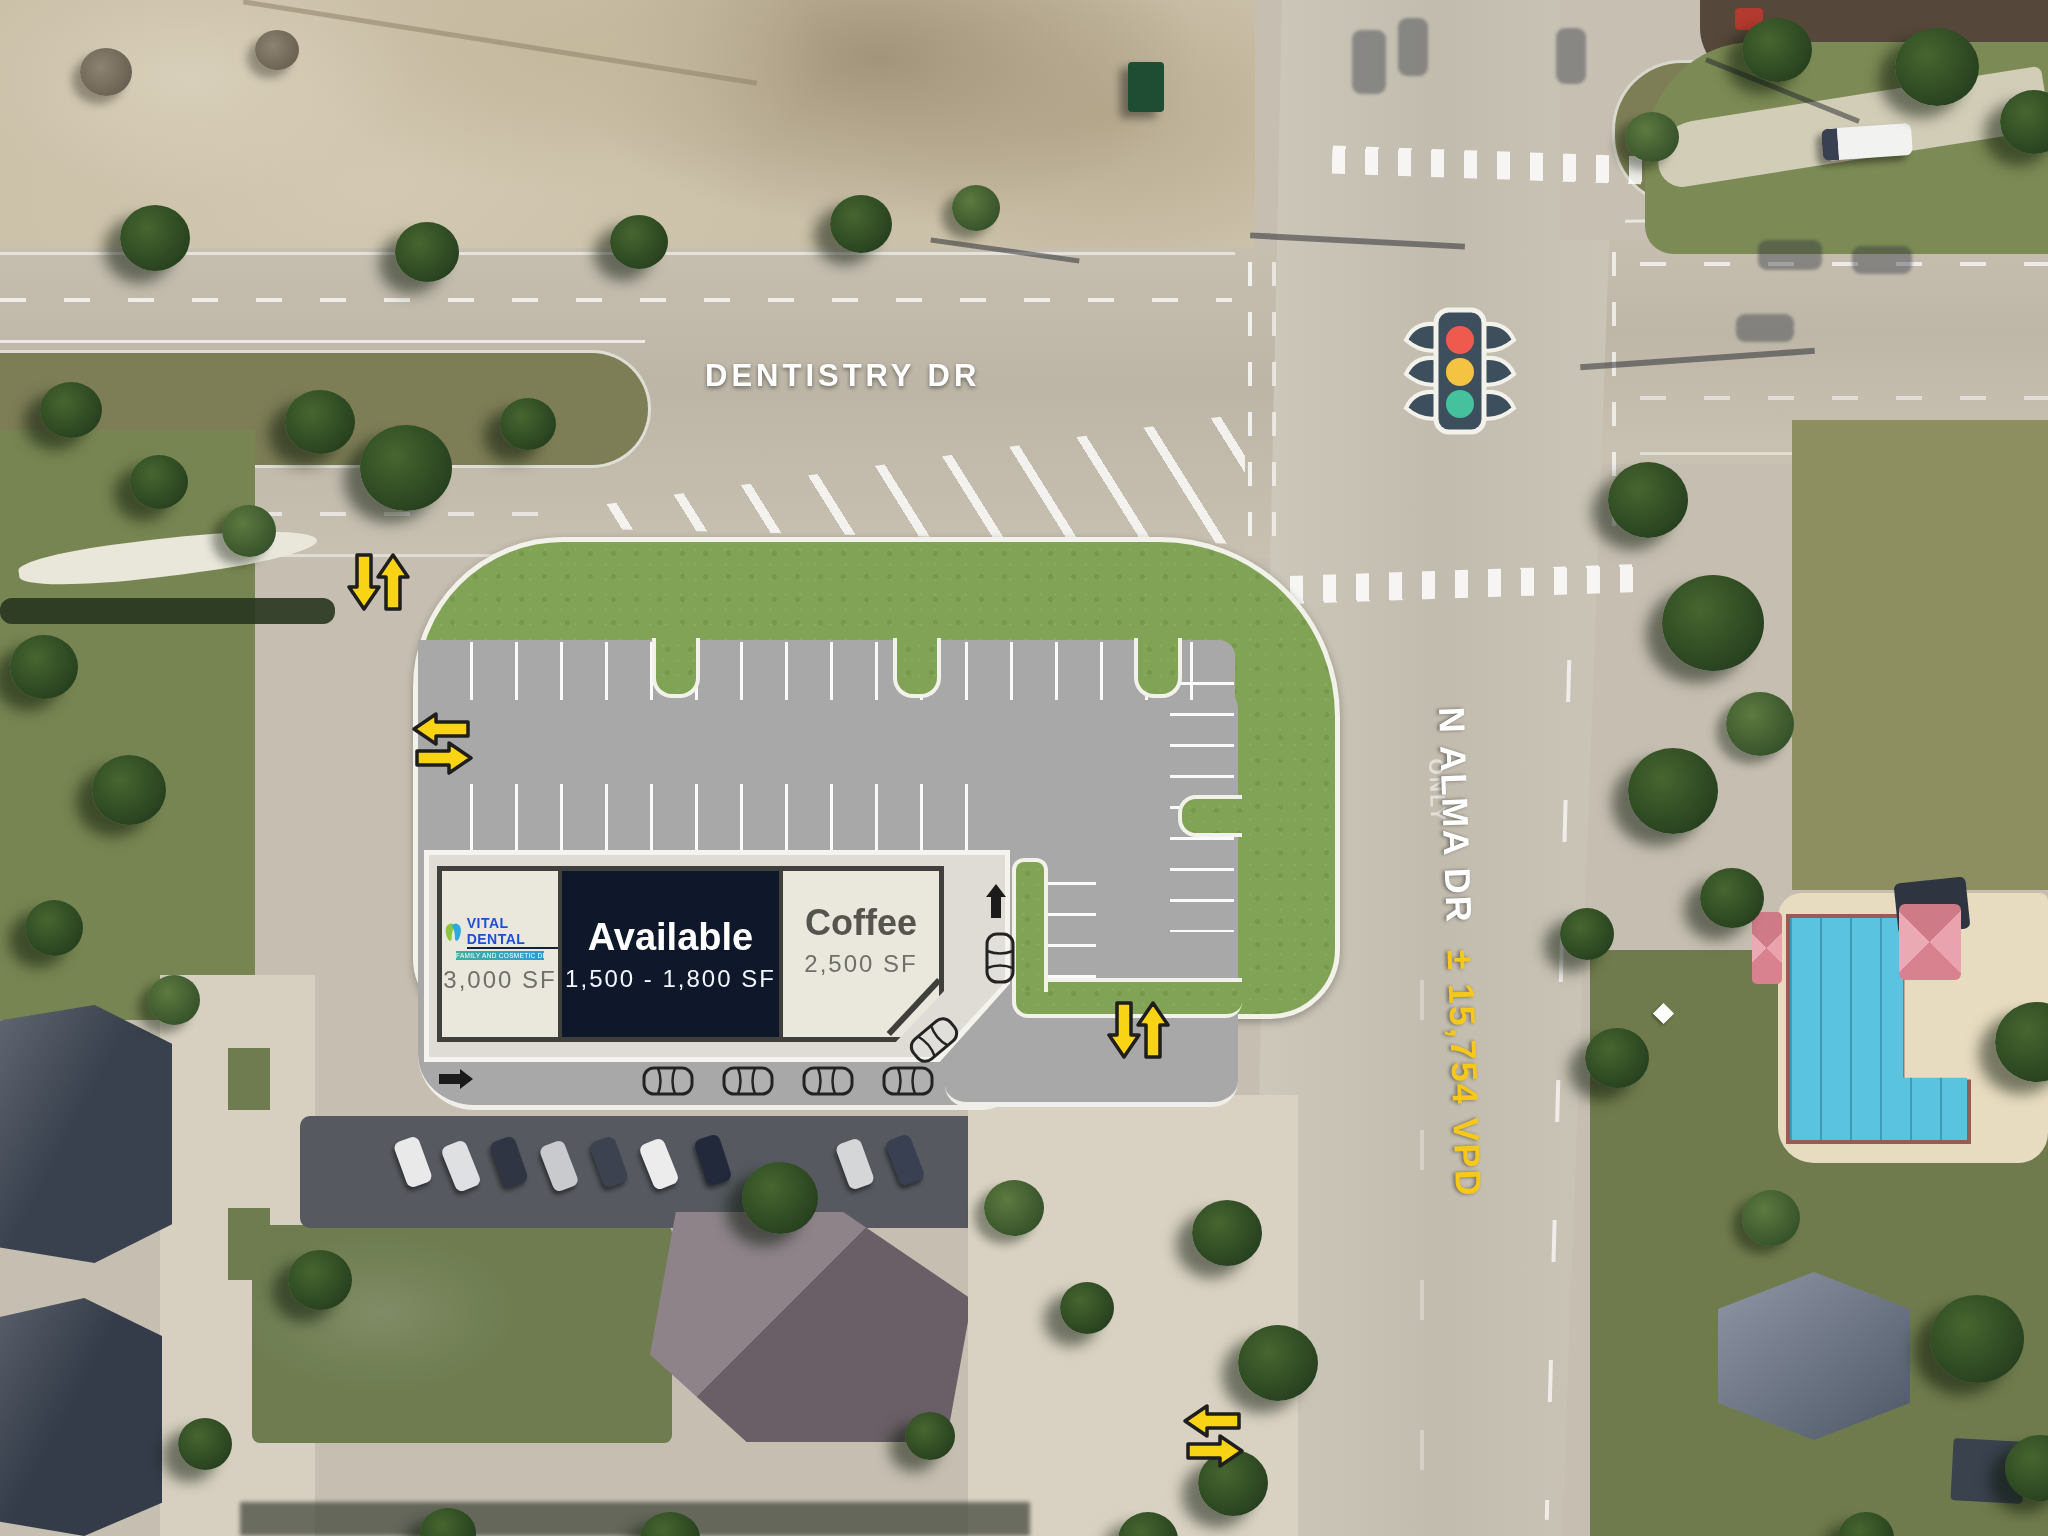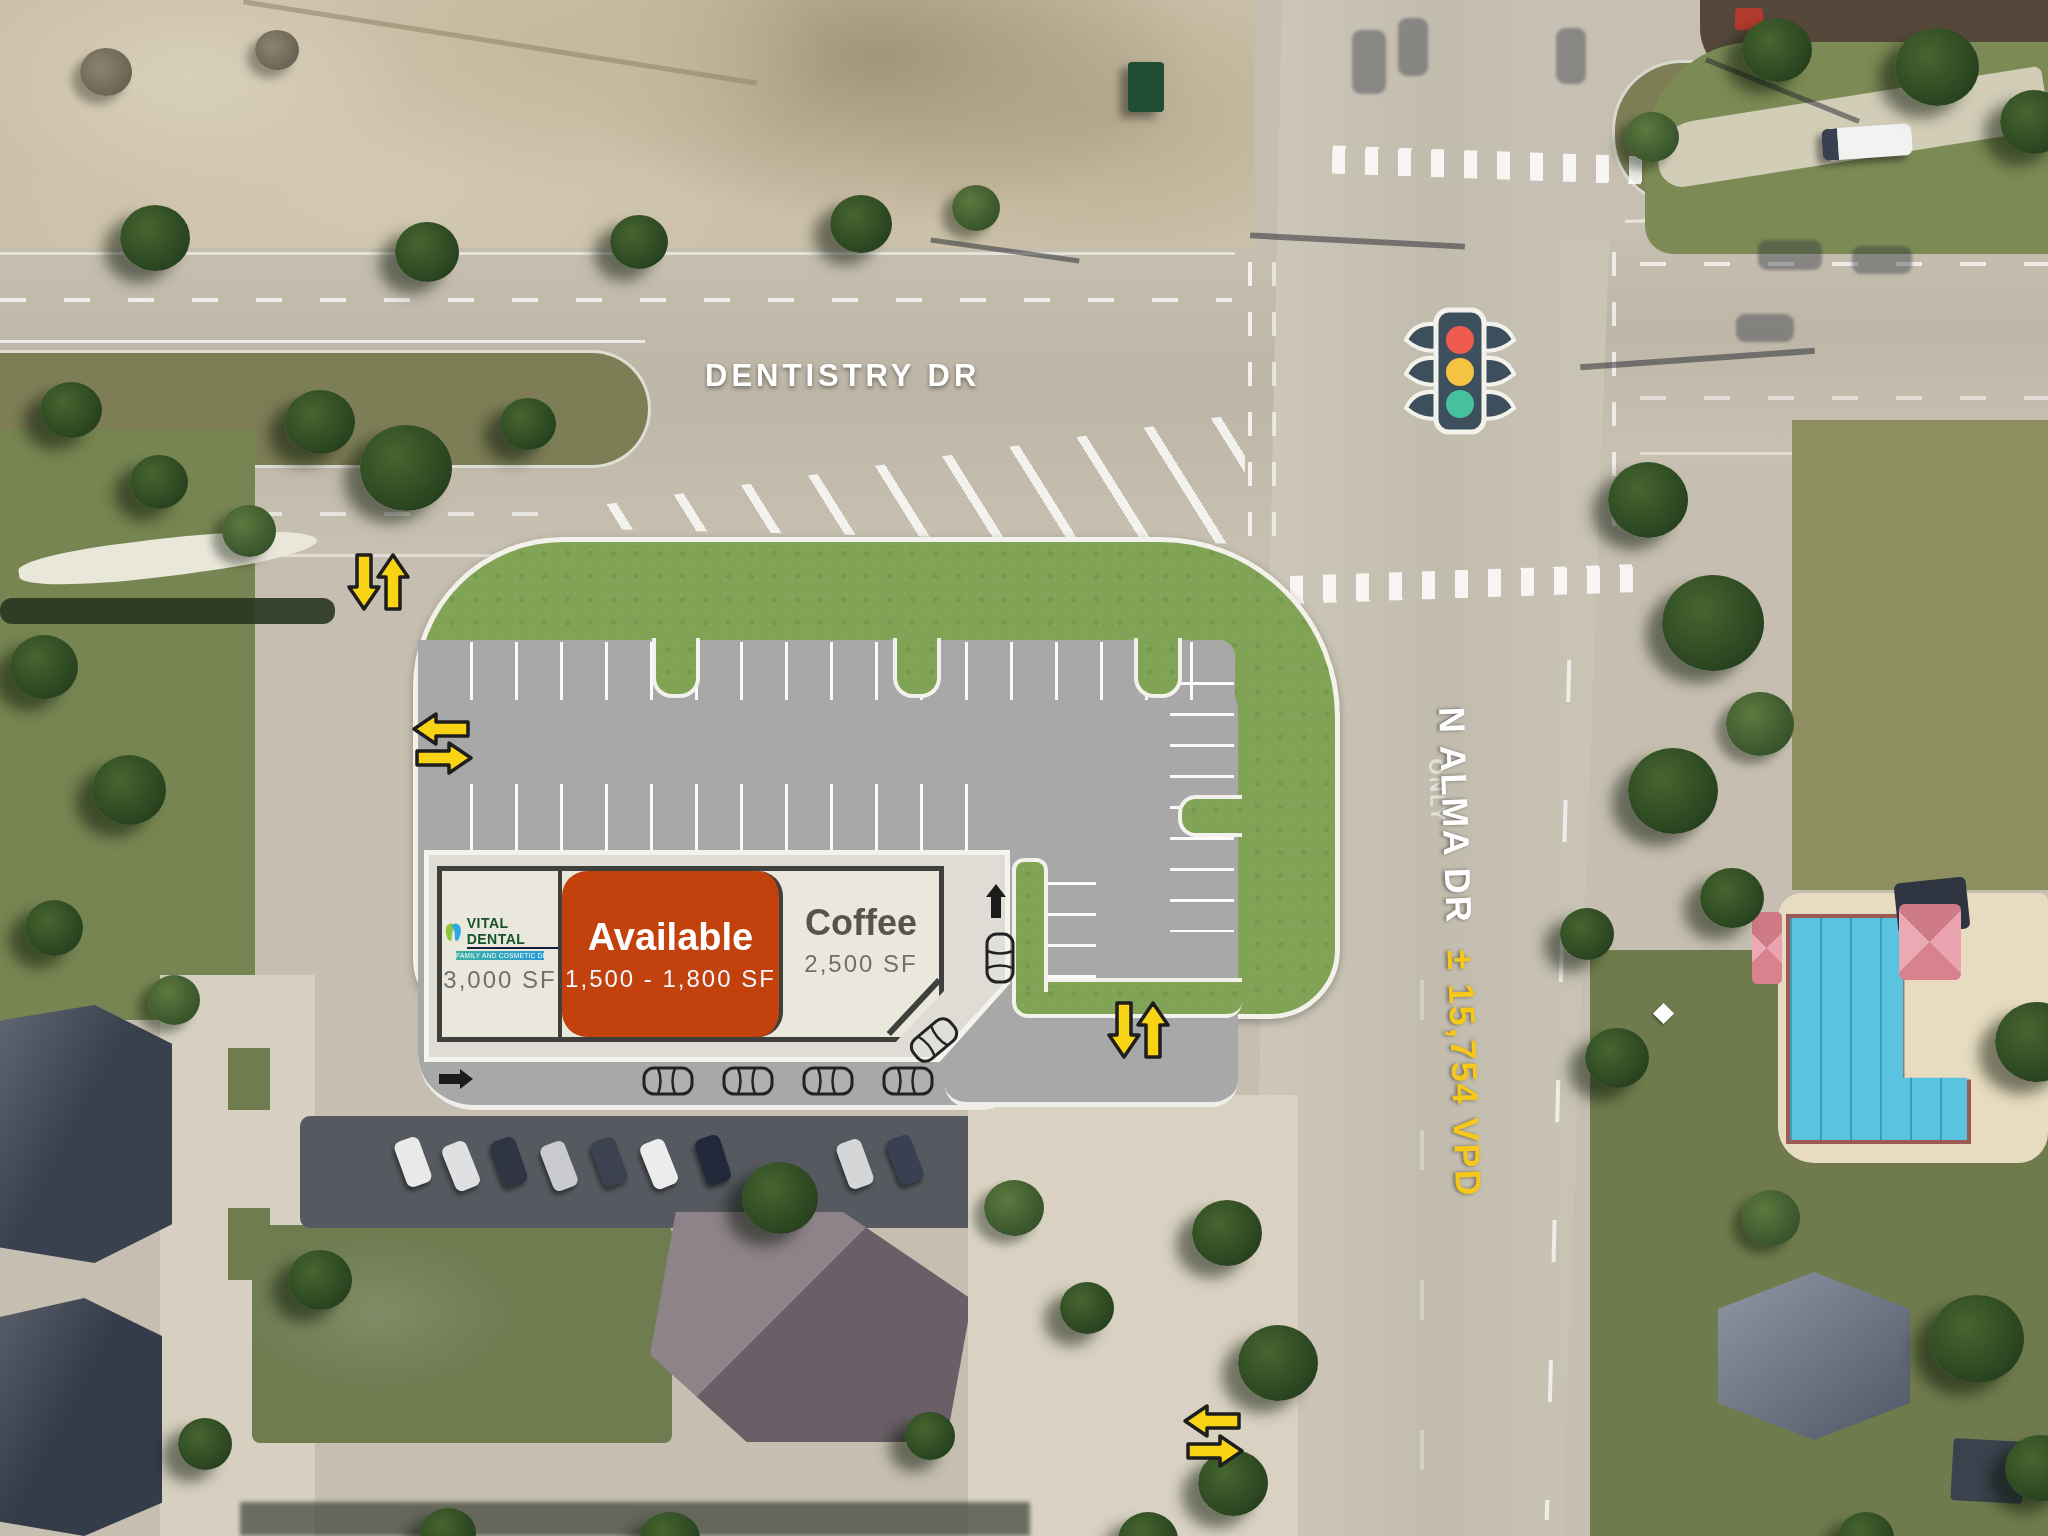--- a/index.html
+++ b/index.html
@@ -186,28 +186,28 @@
   <div class="pad" style="left:429px;top:855px;width:576px;height:202px;background:#dedcd5;"></div>
 
   <div class="bldg" style="left:437px;top:866px;width:497px;height:166px;">
     <div class="unit" style="width:120px;border-right:4px solid #3f3f3c;background:#eae8dd;">
       <div style="display:flex;flex-direction:column;align-items:center;">
         <div style="display:flex;align-items:center;gap:2px;">
           <svg width="26" height="26" viewBox="0 0 28 28">
             <path d="M9 4 C3 6 4 16 7 22 C9 26 12 26 12 21 C12 15 14 9 17 7 C14 3 12 3 9 4Z" fill="#8cc63f"></path>
             <path d="M19 4 C25 6 24 16 21 22 C19 26 16 26 16 21 C16 15 15 10 12 7 C15 3 17 3 19 4Z" fill="#29abe2"></path>
           </svg>
-          <span style="font-size:14px;font-weight:bold;color:#14532d;border-bottom:2px solid #16203c;letter-spacing:.5px;">VITAL DENTAL</span>
+          <span style="font-size:14px;font-weight:bold;color:#1d4ed8;border-bottom:2px solid #16203c;letter-spacing:.5px;">VITAL DENTAL</span>
         </div>
         <div style="margin-top:2px;width:88px;text-align:center;font-size:6.5px;color:#fff;
                     background:linear-gradient(90deg,#3bb0a0,#2b9cd8);padding:1px 0;letter-spacing:.3px;white-space:nowrap;overflow:hidden;">FAMILY AND COSMETIC DENTISTRY</div>
       </div>
       <div class="sizetxt">3,000 SF</div>
     </div>
-    <div class="unit" style="width:221px;border-right:4px solid #3f3f3c;background:#c2410c;border-radius:25px;">
+    <div class="unit" style="width:221px;border-right:4px solid #3f3f3c;background:#0f172a;">
       <div style="font-size:38px;font-weight:bold;color:#fff;">Available</div>
       <div class="sizetxt" style="color:#f2f6ff;">1,500 - 1,800 SF</div>
     </div>
     <div class="unit" style="flex:1;background:#eae8dd;padding-bottom:28px;">
       <div style="font-size:36px;font-weight:bold;color:#55544f;">Coffee</div>
       <div class="sizetxt">2,500 SF</div>
     </div>
   </div>
   <div class="abs" style="left:877px;top:1004px;width:74px;height:6px;background:#3f3f3c;transform:rotate(-47deg);"></div>
 

